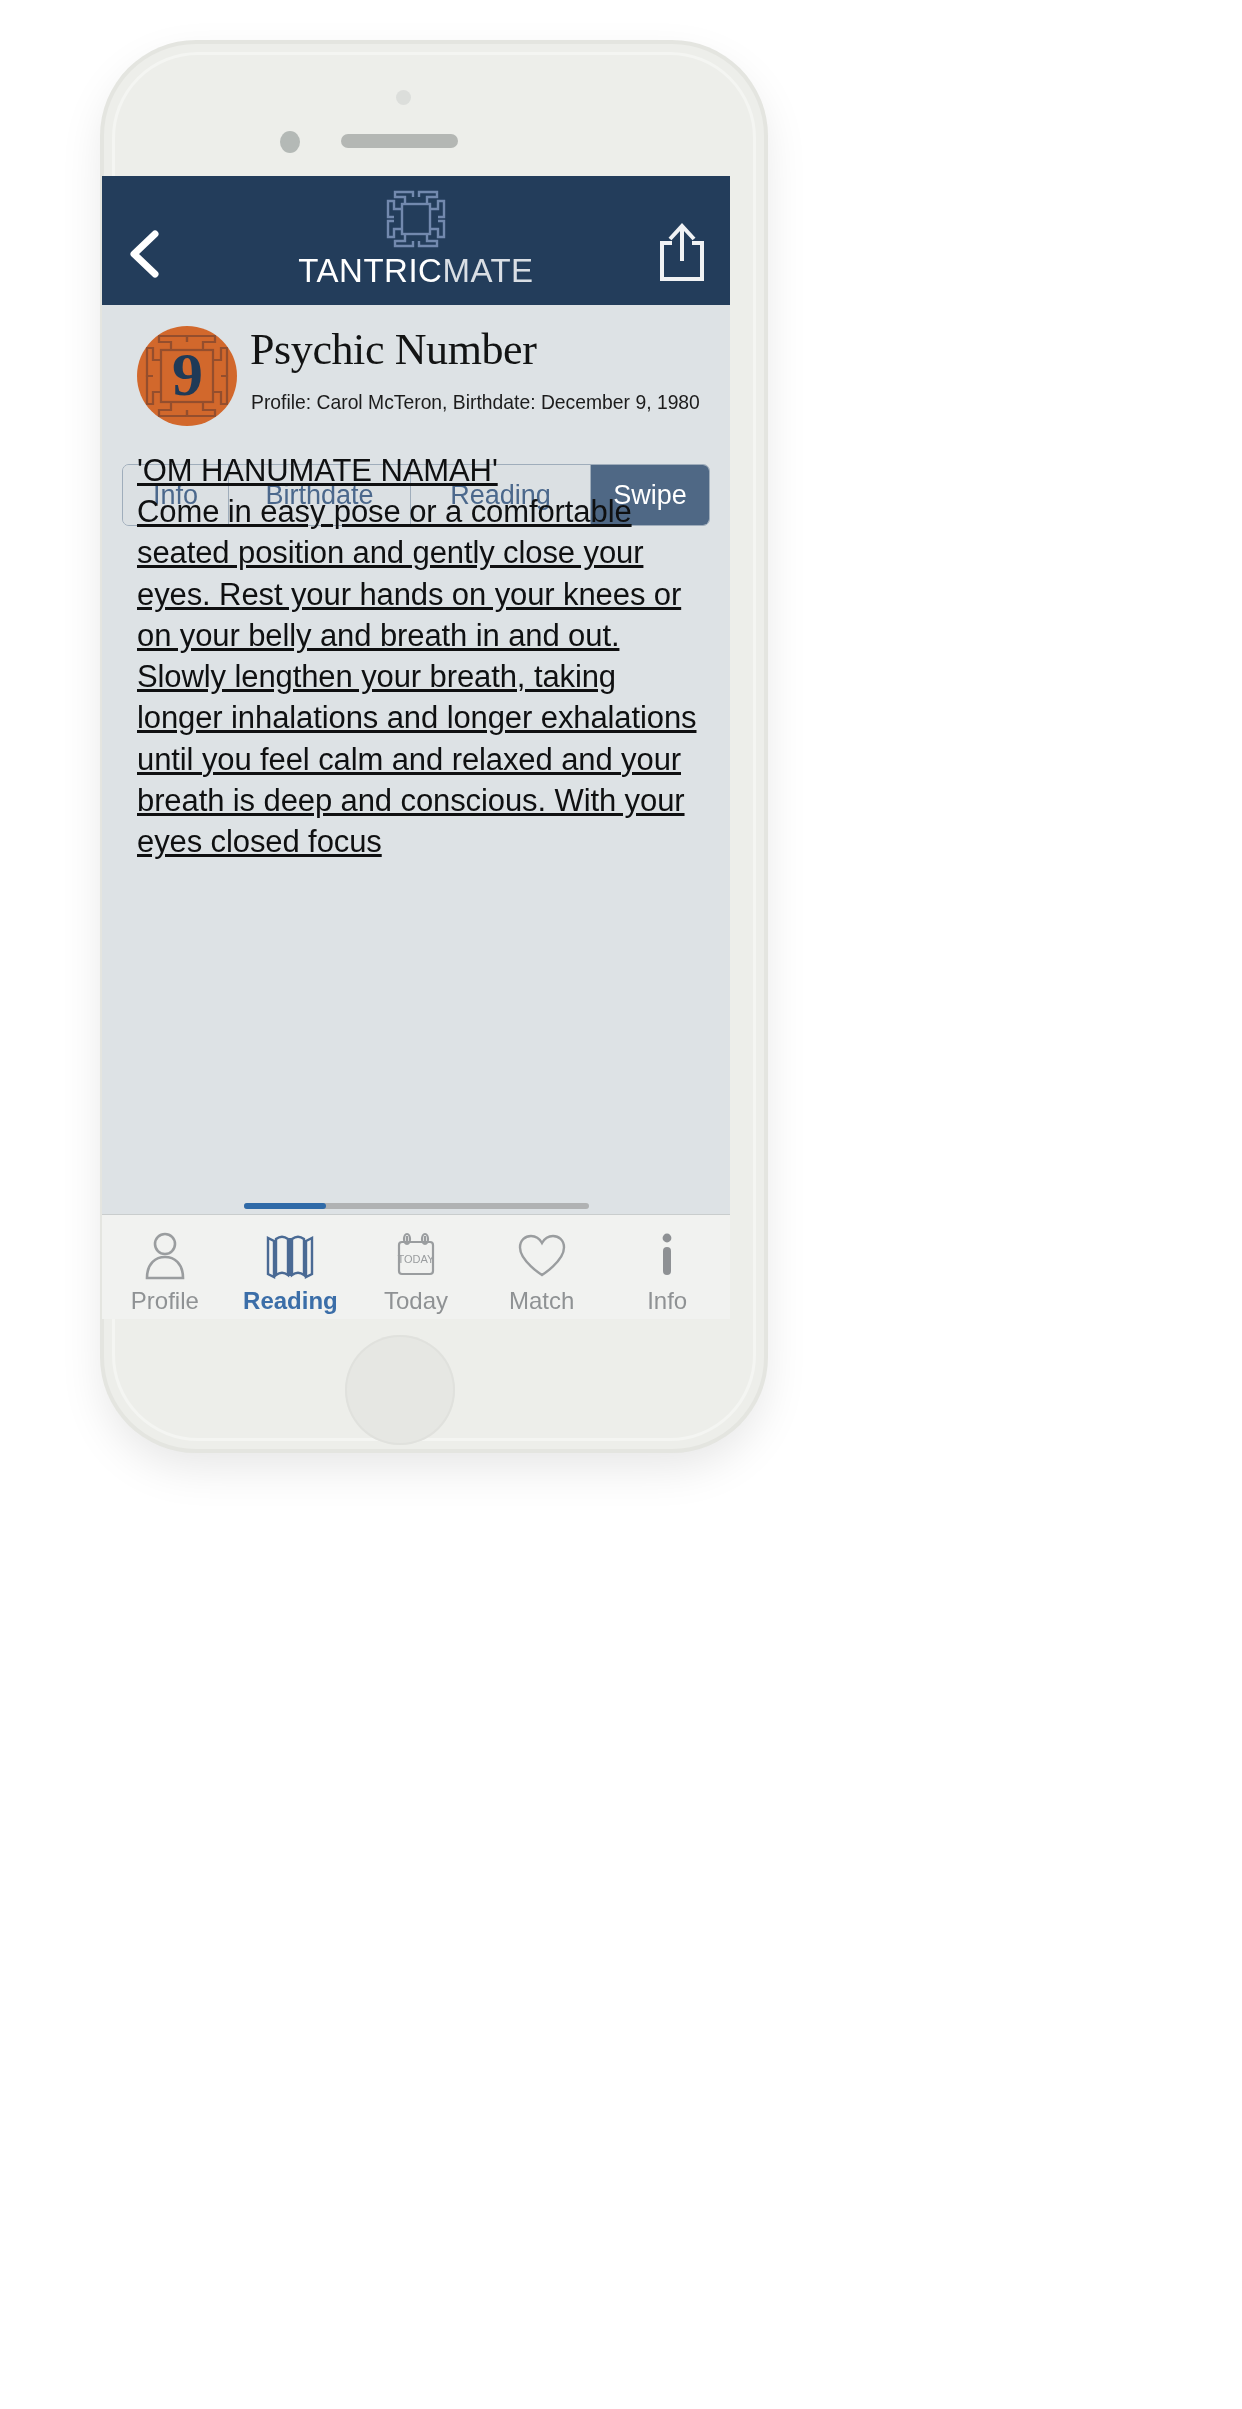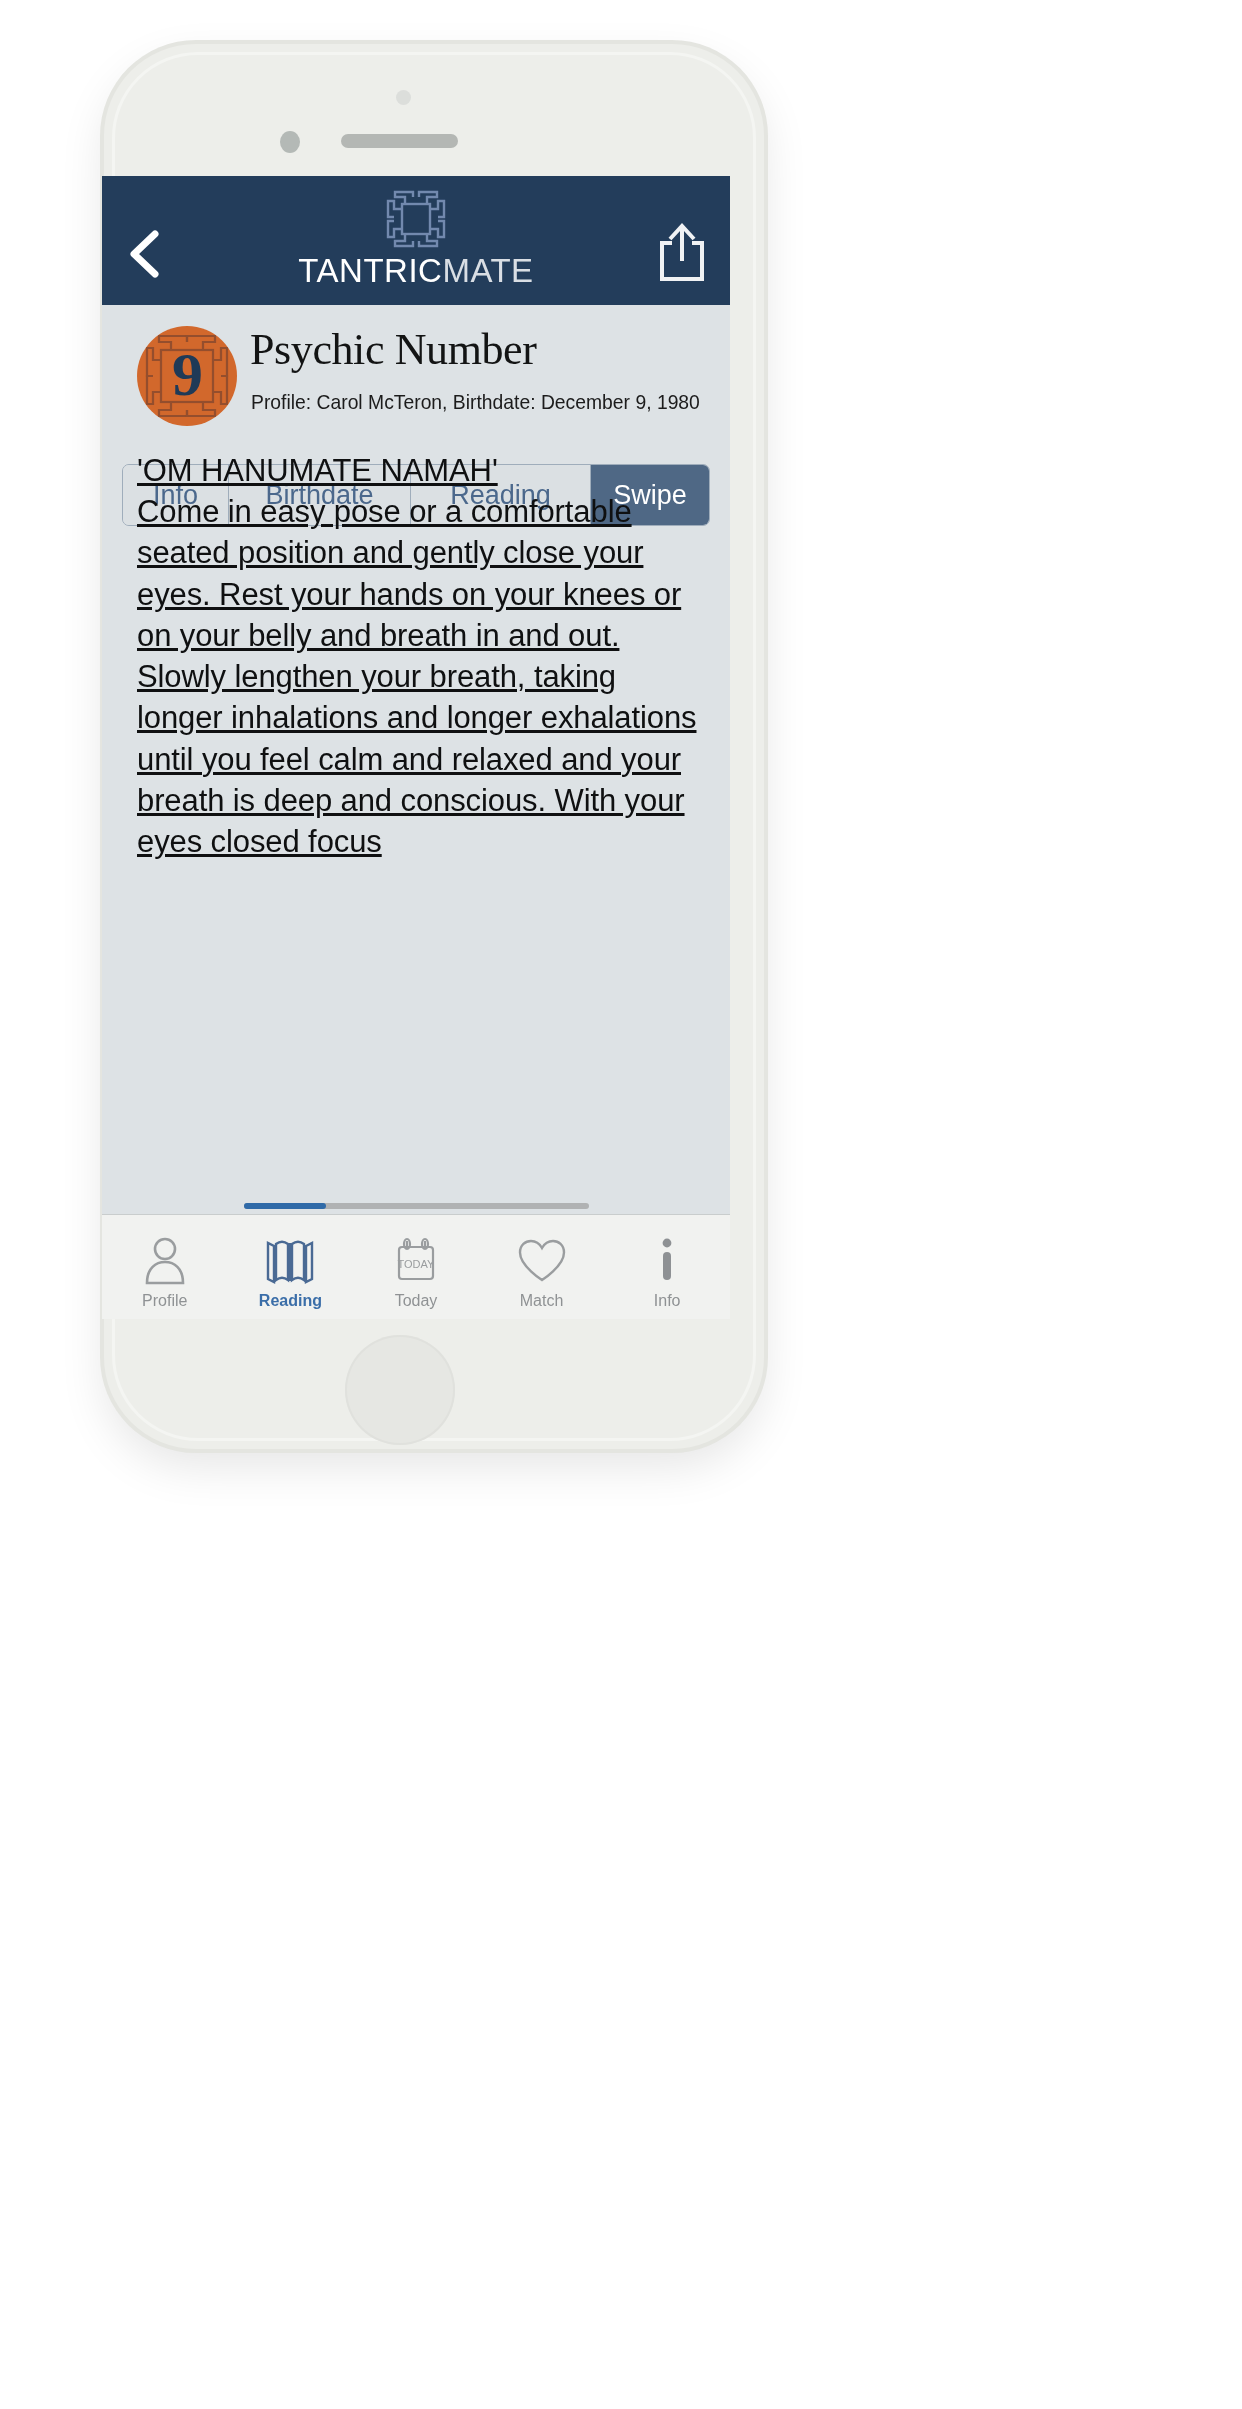--- a/index.html
+++ b/index.html
@@ -250,21 +250,21 @@
     flex: 1;
     display: flex;
     flex-direction: column;
     align-items: center;
     justify-content: center;
     padding-top: 12px;
     cursor: pointer;
   }
   .tab .icon { height: 50px; display:flex; align-items:center; justify-content:center; }
   .tab .tab-label {
-    font-size: 16px;
+    font-size: 24px;
     color: #8f9294;
     margin-top: 6px;
     font-weight: 400;
   }
   .tab.active .tab-label { color: #3b6ea8; font-weight: 600; }
 </style>
 </head>
 <body>
 
 <div class="stage">

